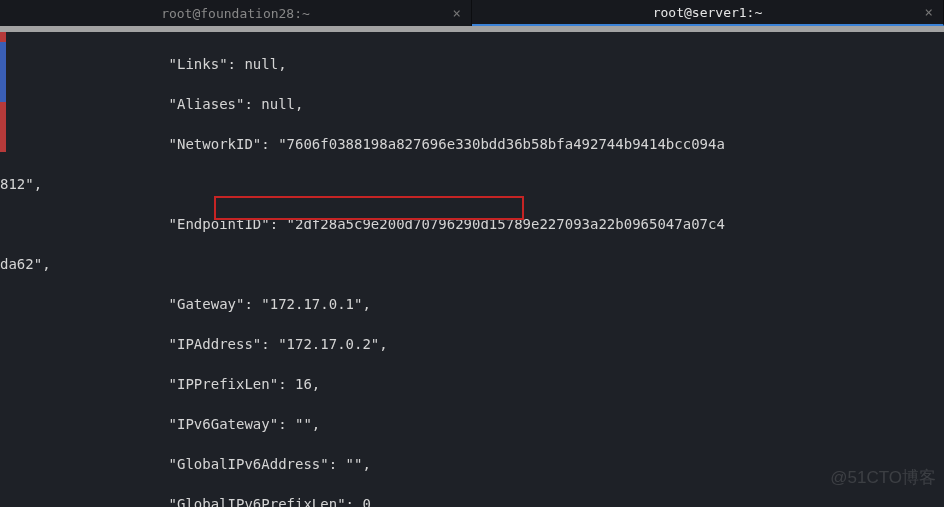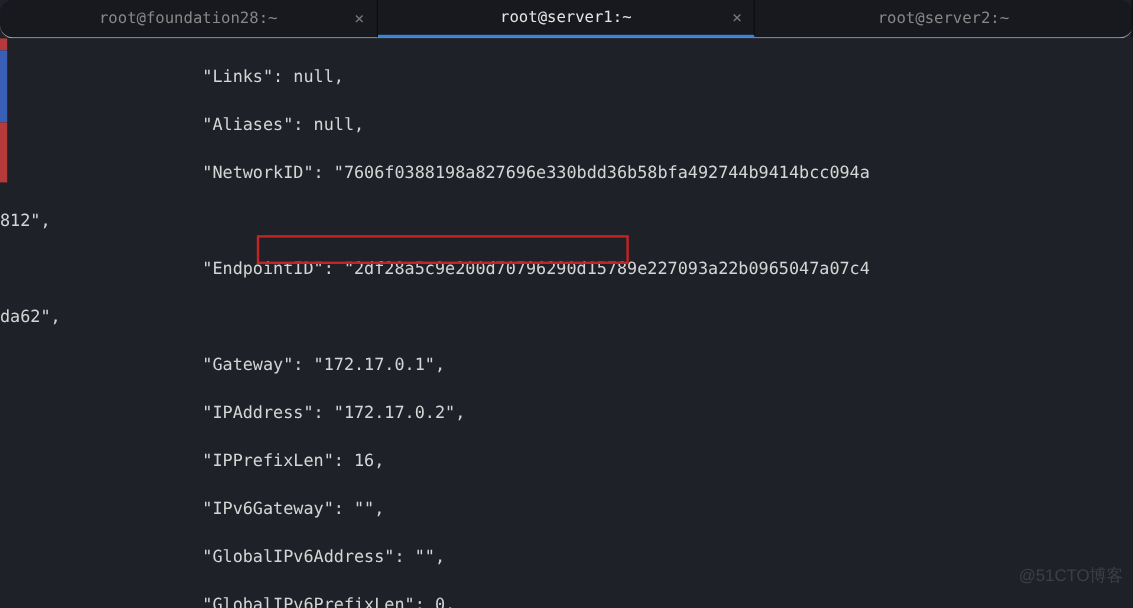--- a/index.html
+++ b/index.html
@@ -10,22 +10,21 @@
     color: #d0d0d0;
     width: 944px;
     height: 507px;
     overflow: hidden;
     position: relative;
   }
   .tabbar {
     display: flex;
     height: 32px;
     background: #17191e;
-    border-bottom: 1px solid #a3a3a3;
-    border-radius: 11px;
+    border-bottom: 6px solid #a3a3a3;
   }
   .tab {
     flex: 1;
     display: flex;
     align-items: center;
     justify-content: center;
     position: relative;
     color: #888;
     font-size: 13px;
     cursor: pointer;
@@ -56,21 +55,21 @@
     top: 164px;
     width: 310px;
     height: 24px;
     pointer-events: none;
   }
   .watermark {
     position: absolute;
     right: 8px;
     bottom: 18px;
     color: rgba(200,200,200,0.18);
-    font-size: 14px;
+    font-size: 17px;
     font-family: sans-serif;
   }
   .scroll-gutter {
     position:absolute;
     left:0; top:32px;
     width:6px; height:300px;
     display:flex; flex-direction:column;
   }
   .sg-a{flex:0 0 10px;background:#b63a3a;}
   .sg-b{flex:0 0 60px;background:#3a5fb6;}
@@ -80,23 +79,20 @@
 <body>
 
 <div class="tabbar">
   <div class="tab">
     <span>root@foundation28:~</span>
     <span class="close">×</span>
   </div>
   <div class="tab active">
     <span>root@server1:~</span>
     <span class="close">×</span>
-  </div>
-  <div class="tab">
-    <span>root@server2:~</span>
   </div>
 </div>
 
 <div class="scroll-gutter">
   <div class="sg-a"></div>
     <div class="sg-b"></div>
     <div class="sg-c"></div>
 </div>
 
 <div class="terminal">

